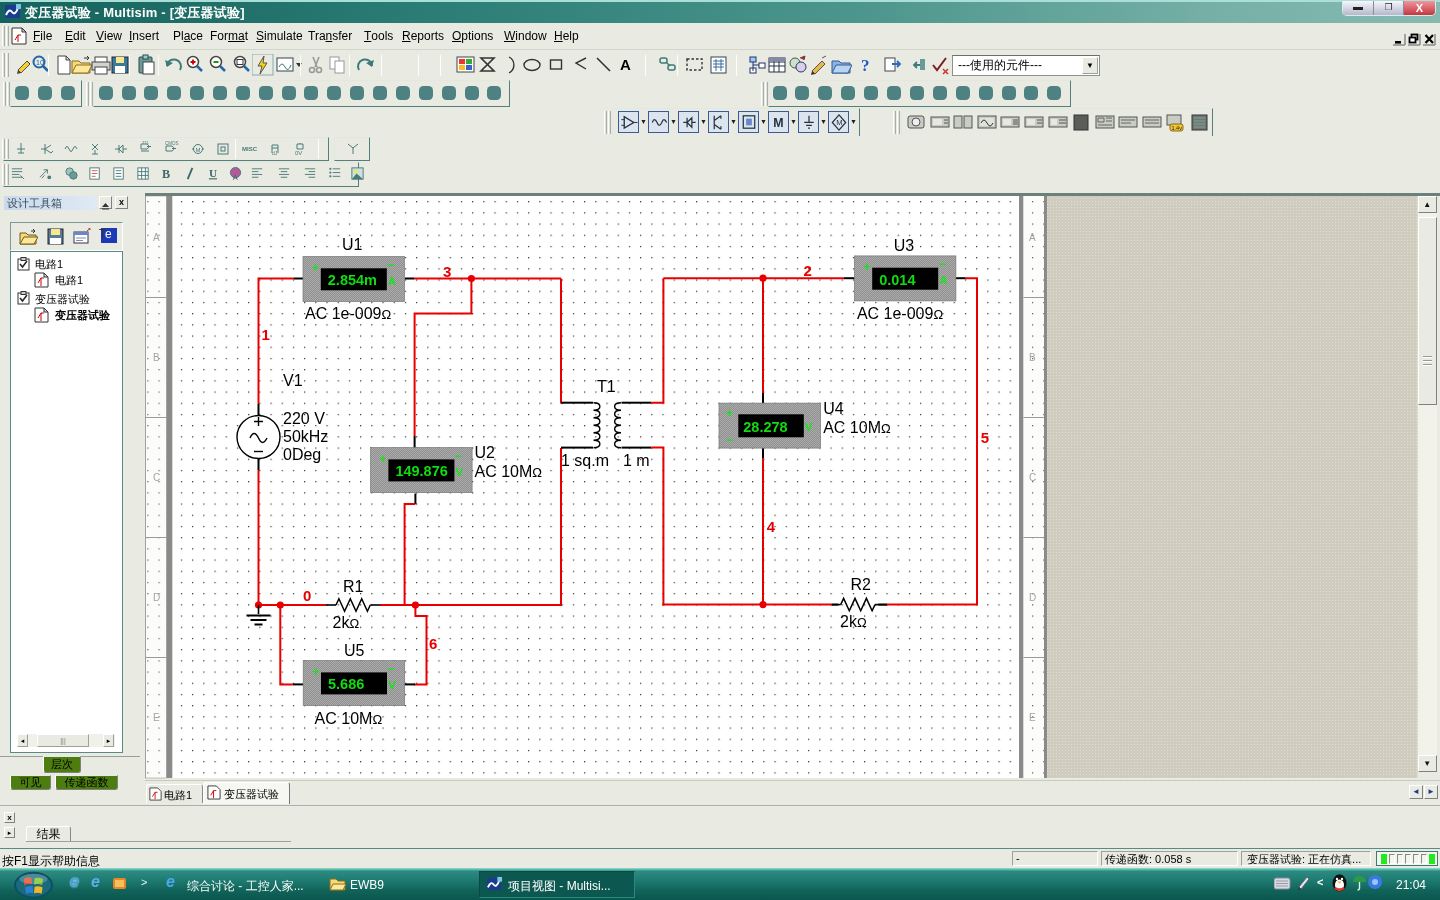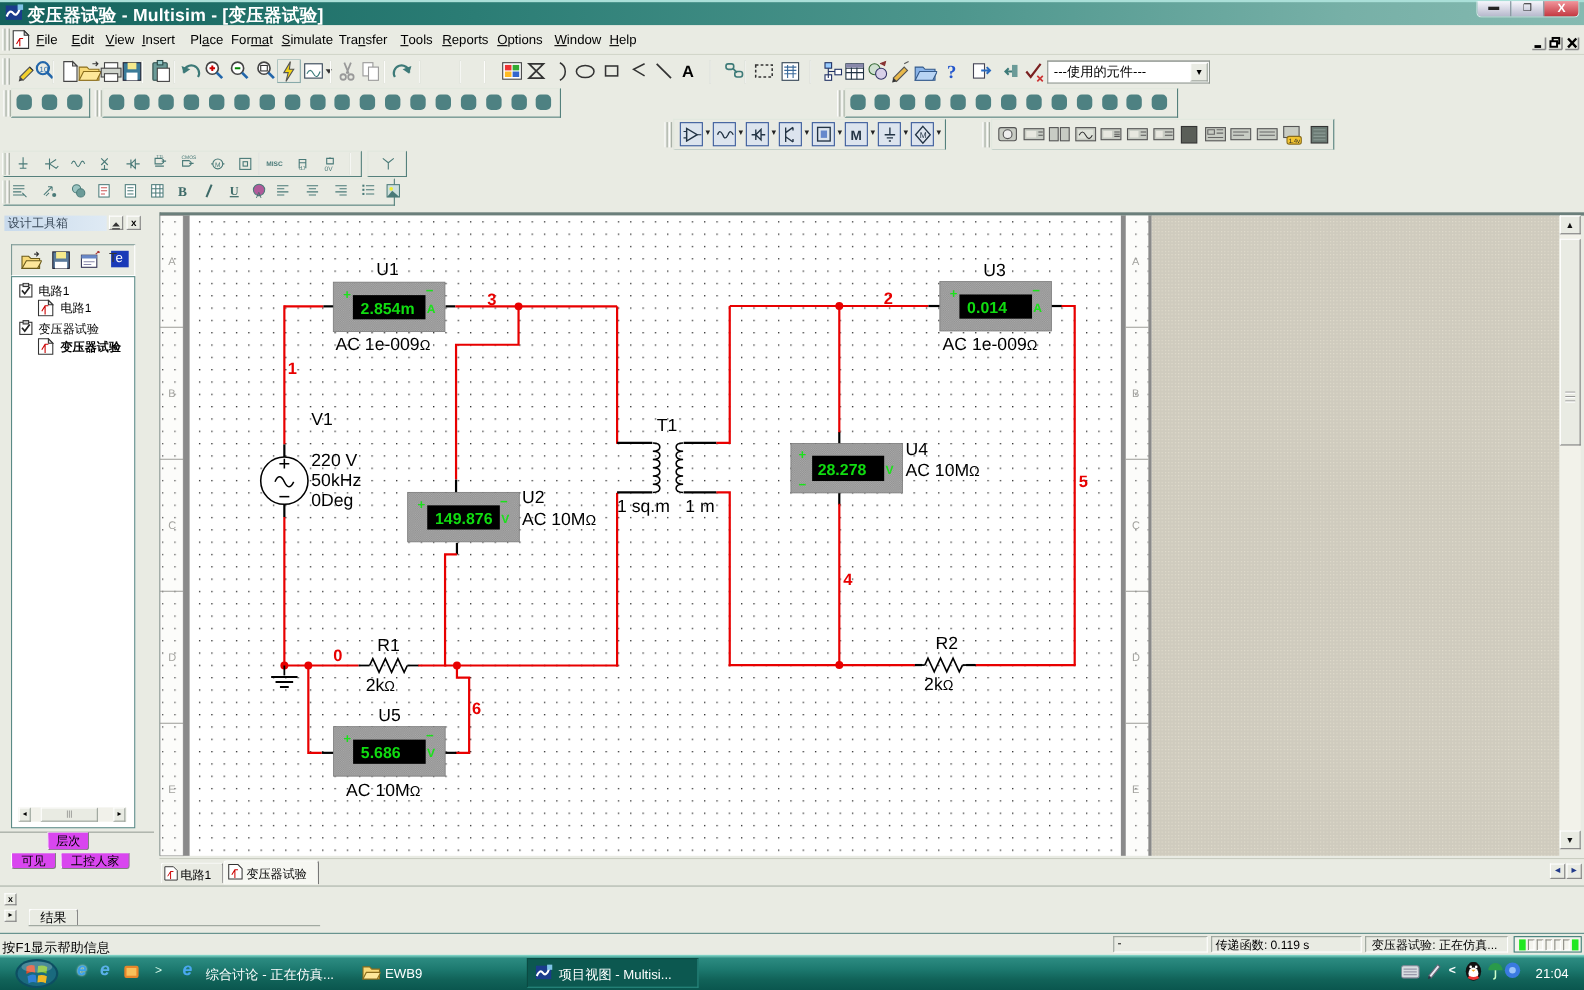--- a/index.html
+++ b/index.html
@@ -4,32 +4,32 @@
 *{margin:0;padding:0;box-sizing:border-box;-webkit-font-smoothing:antialiased}
 html,body{width:1440px;height:900px;overflow:hidden;font-family:"Liberation Sans",sans-serif}
 body{position:relative;background:#e9ebe3}
 .abs{position:absolute}
 .blob{position:absolute;width:14px;height:13.5px;border-radius:4.5px;background:#4e8182}
 .grp{position:absolute;border:1px solid #54807c;border-top-color:#e2e8de;border-left-color:#e2e8de}
 .grip{position:absolute;width:3px;background:#dfe2da;border-left:1px solid #fff;border-right:1px solid #a8b0a6}
 .sep{position:absolute;width:1px;background:#aab2a8;border-right:1px solid #fdfdfb}
 .mi{position:absolute;top:0;height:100%;display:flex;align-items:center;font-size:12px;color:#000}
 .btn3{position:absolute;background:#e9ebe3;border:1px solid #808080;border-top-color:#fff;border-left-color:#fff}
-.tab{position:absolute;background:#d946ef;border:1px solid #808080;border-bottom:none;border-top-color:#fff;border-left-color:#fff;border-radius:3px 3px 0 0;font-size:11px;display:flex;align-items:center}
+.tab{position:absolute;background:#4d7c0f;border:1px solid #808080;border-bottom:none;border-top-color:#fff;border-left-color:#fff;border-radius:3px 3px 0 0;font-size:11px;display:flex;align-items:center}
 u{text-decoration:underline}
 </style></head><body>
 
 <div class="abs" style="left:0;top:0;width:1440px;height:23px;background:linear-gradient(90deg,#14625c,#2b7d75 30%,#4d968d 60%,#77b0a7 85%,#85bab1)">
  <div class="abs" style="left:0;top:0;width:1440px;height:2px;background:#aadfd8"></div>
  <svg class="abs" style="left:5px;top:3px" width="17" height="17" viewBox="0 0 17 17">
    <rect x="0" y="2" width="15" height="13" fill="#1a3c8c"></rect>
       <path d="M1 12 q3 -7 6 -3 q3 4 6 -4" stroke="#fff" stroke-width="2" fill="none"></path>
       <rect x="11" y="1" width="5" height="5" fill="#7ec3e8"></rect>
  </svg>
- <div class="abs" style="left:25px;top:4px;font-size:16px;font-weight:bold;color:#fff;letter-spacing:.2px">变压器试验 - Multisim - [变压器试验]</div>
+ <div class="abs" style="left:25px;top:4px;font-size:13px;font-weight:bold;color:#fff;letter-spacing:.2px">变压器试验 - Multisim - [变压器试验]</div>
  <div class="abs" style="left:1342px;top:1px;width:94px;height:15px;border:1px solid #d9ece9;border-top:none;border-radius:0 0 5px 5px;overflow:hidden;display:flex">
    <div style="width:31px;height:100%;background:linear-gradient(#f6f6fc,#b6b8cc);border-right:1px solid #8a8a9a;color:#222;font-size:10px;text-align:center;line-height:12px">▬</div>
    <div style="width:30px;height:100%;background:linear-gradient(#f6f6fc,#b6b8cc);border-right:1px solid #8a8a9a;color:#222;font-size:9px;text-align:center;line-height:13px">❐</div>
    <div style="width:31px;height:100%;background:linear-gradient(#f2959b,#c23740);color:#fff;font-size:11px;font-weight:bold;text-align:center;line-height:14px">X</div>
  </div>
 </div>
 
 <div class="abs" style="left:0;top:23px;width:1440px;height:27px;background:#e9ebe3;border-bottom:1px solid #d2d6ca">
  <div class="grip" style="left:2px;top:3px;height:20px"></div>
     <div class="grip" style="left:6px;top:3px;height:20px"></div>
@@ -549,21 +549,21 @@
    <div class="abs" style="left:44px;top:56px;font-size:11px;font-weight:bold">变压器试验</div>
    <div class="abs" style="left:6px;top:482px;width:98px;height:13px;background:#f1f1ea;display:flex">
      <div style="width:11px;height:13px;background:#e9ebe3;border:1px solid #9aa29a;border-top-color:#fff;border-left-color:#fff;font-size:7px;line-height:11px;text-align:center">◂</div>
      <div style="width:52px;height:13px;background:#e9ebe3;border:1px solid #9aa29a;border-top-color:#fff;border-left-color:#fff;margin-left:9px;text-align:center;font-size:7px;line-height:11px;color:#777">|||</div>
      <div style="width:11px;height:13px;background:#e9ebe3;border:1px solid #9aa29a;border-top-color:#fff;border-left-color:#fff;margin-left:14px;font-size:7px;line-height:11px;text-align:center">▸</div>
    </div>
  </div>
  <div class="abs" style="left:0;top:566px;width:140px;height:1px;background:#98a098"></div>
  <div class="tab" style="left:43px;top:566px;width:38px;height:17px;border-top:1px solid #e9ebe3;border-bottom:1px solid #808080;border-radius:0 0 3px 3px;justify-content:center">层次</div>
  <div class="tab" style="left:10px;top:585px;width:41px;height:15px;border-top:1px solid #e9ebe3;border-bottom:1px solid #808080;border-radius:0 0 3px 3px;justify-content:center">可见</div>
- <div class="tab" style="left:55px;top:585px;width:63px;height:15px;border-top:1px solid #e9ebe3;border-bottom:1px solid #808080;border-radius:0 0 3px 3px;justify-content:center">工控人家</div>
+ <div class="tab" style="left:55px;top:585px;width:63px;height:15px;border-top:1px solid #e9ebe3;border-bottom:1px solid #808080;border-radius:0 0 3px 3px;justify-content:center">传递函数</div>
 </div>
 <svg class="abs" style="left:145px;top:192px" width="1295" height="588" viewBox="145 192 1295 588">
     <defs>
 <pattern id="dots" width="11.2" height="11.2" patternUnits="userSpaceOnUse" x="259.25" y="604.3">
         <rect x="0" y="0" width="1.2" height="1.2" fill="#2e2e2e"></rect>
       </pattern>
 <pattern id="mgray" width="2" height="2" patternUnits="userSpaceOnUse">
         <rect width="2" height="2" fill="#909090"></rect>
         <rect width="1" height="1" fill="#ababab"></rect>
         <rect x="1" y="1" width="1" height="1" fill="#ababab"></rect>
@@ -747,21 +747,21 @@
 <div class="abs" style="left:0;top:805px;width:1440px;height:43px;background:#e9ebe3;border-top:1px solid #aab2a8">
  <div class="btn3" style="left:4px;top:6px;width:11px;height:11px;font-size:8px;font-weight:bold;text-align:center;line-height:9px">x</div>
  <div class="btn3" style="left:4px;top:21px;width:11px;height:11px;font-size:7px;text-align:center;line-height:10px">▸</div>
  <div class="abs" style="left:26px;top:35px;width:265px;height:1px;background:#9aa29a"></div>
  <div class="abs" style="left:26px;top:20px;width:45px;height:15px;background:#e9ebe3;border:1px solid #888;border-top-color:#fff;border-left-color:#fff;border-bottom:none;border-radius:3px 3px 0 0;font-size:12px;text-align:center;line-height:15px">结果</div>
 </div>
 
 <div class="abs" style="left:0;top:848px;width:1440px;height:20px;background:#e9ebe3;border-top:1px solid #5a8a86">
  <div class="abs" style="left:2px;top:4px;font-size:12px">按F1显示帮助信息</div>
  <div class="abs" style="left:1012px;top:2px;width:86px;height:15px;border:1px solid #9aa29a;border-bottom-color:#fff;border-right-color:#fff;font-size:11px;padding-left:3px">-</div>
- <div class="abs" style="left:1101px;top:2px;width:137px;height:15px;border:1px solid #9aa29a;border-bottom-color:#fff;border-right-color:#fff;font-size:11px;padding-left:3px">传递函数: 0.119 s</div>
+ <div class="abs" style="left:1101px;top:2px;width:137px;height:15px;border:1px solid #9aa29a;border-bottom-color:#fff;border-right-color:#fff;font-size:11px;padding-left:3px">传递函数: 0.058 s</div>
  <div class="abs" style="left:1241px;top:2px;width:130px;height:15px;border:1px solid #9aa29a;border-bottom-color:#fff;border-right-color:#fff;font-size:11px;padding-left:5px">变压器试验: 正在仿真...</div>
  <div class="abs" style="left:1376px;top:2px;width:62px;height:15px;border:1px solid #3d7a74;background:#f4f4ee">
   <div class="abs" style="left:4px;top:1.5px;width:5.5px;height:10.5px;background:#21e821"></div>
   <div class="abs" style="left:12px;top:1.5px;width:5.5px;height:10.5px;border:1px solid #8a8a82;border-right-color:#fff;border-bottom-color:#fff"></div>
   <div class="abs" style="left:20px;top:1.5px;width:5.5px;height:10.5px;border:1px solid #8a8a82;border-right-color:#fff;border-bottom-color:#fff"></div>
   <div class="abs" style="left:28px;top:1.5px;width:5.5px;height:10.5px;border:1px solid #8a8a82;border-right-color:#fff;border-bottom-color:#fff"></div>
   <div class="abs" style="left:36px;top:1.5px;width:5.5px;height:10.5px;border:1px solid #8a8a82;border-right-color:#fff;border-bottom-color:#fff"></div>
   <div class="abs" style="left:44px;top:1.5px;width:5.5px;height:10.5px;border:1px solid #8a8a82;border-right-color:#fff;border-bottom-color:#fff"></div>
   <div class="abs" style="left:52px;top:1.5px;width:5.5px;height:10.5px;background:#21e821"></div>
 </div>
@@ -778,21 +778,21 @@
   <ellipse cx="20.5" cy="8" rx="14" ry="5" fill="#ffffff" opacity="0.22"></ellipse>
  </svg>
  <div class="abs" style="left:70px;top:5px;font-size:16px;font-weight:bold;color:#3aa0e8;font-style:italic;text-shadow:0 0 2px #fff">e</div>
  <div class="abs" style="left:91px;top:5px;font-size:16px;font-weight:bold;color:#5ab0e8;font-style:italic">e</div>
  <svg class="abs" style="left:111px;top:7px" width="17" height="17">
       <rect x="2" y="3" width="13" height="11" rx="2" fill="#e8862a"></rect>
       <rect x="4" y="5" width="9" height="7" fill="#f8c05a"></rect>
     </svg>
  <div class="abs" style="left:141px;top:8px;color:#dfe;font-size:11px">&gt;</div>
  <div class="abs" style="left:166px;top:5px;font-size:16px;font-weight:bold;color:#4aa8f0;font-style:italic">e</div>
- <div class="abs" style="left:187px;top:10px;font-size:12px;color:#fff">综合讨论 - 正在仿真...</div>
+ <div class="abs" style="left:187px;top:10px;font-size:12px;color:#fff">综合讨论 - 工控人家...</div>
  <svg class="abs" style="left:329px;top:8px" width="17" height="15" viewBox="0 0 17 15">
       <path d="M1 3 h6 l2 2 h7 v9 h-15 z" fill="#f7d978" stroke="#8a6d1c"></path>
       <path d="M1 14 l3 -6 h13 l-3 6 z" fill="#fde79a" stroke="#8a6d1c"></path>
     </svg>
  <div class="abs" style="left:350px;top:10px;font-size:12px;color:#fff">EWB9</div>
  <div class="abs" style="left:479px;top:3px;width:156px;height:27px;background:#0c5850;border:1px solid #0a4a42;border-bottom-color:#2a8a80;border-right-color:#2a8a80"></div>
  <svg class="abs" style="left:487px;top:8px" width="16" height="16" viewBox="0 0 17 17">
       <rect x="0" y="2" width="15" height="13" fill="#1a3c8c"></rect>
       <path d="M1 12 q3 -7 6 -3 q3 4 6 -4" stroke="#fff" stroke-width="2" fill="none"></path>
       <rect x="11" y="1" width="5" height="5" fill="#7ec3e8"></rect>

